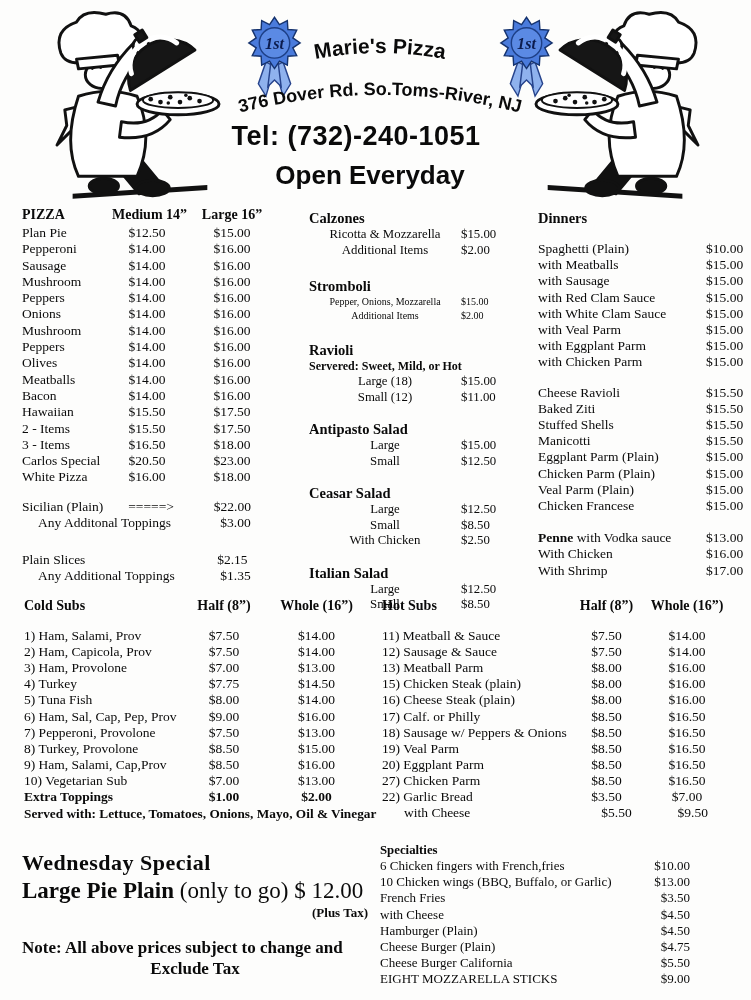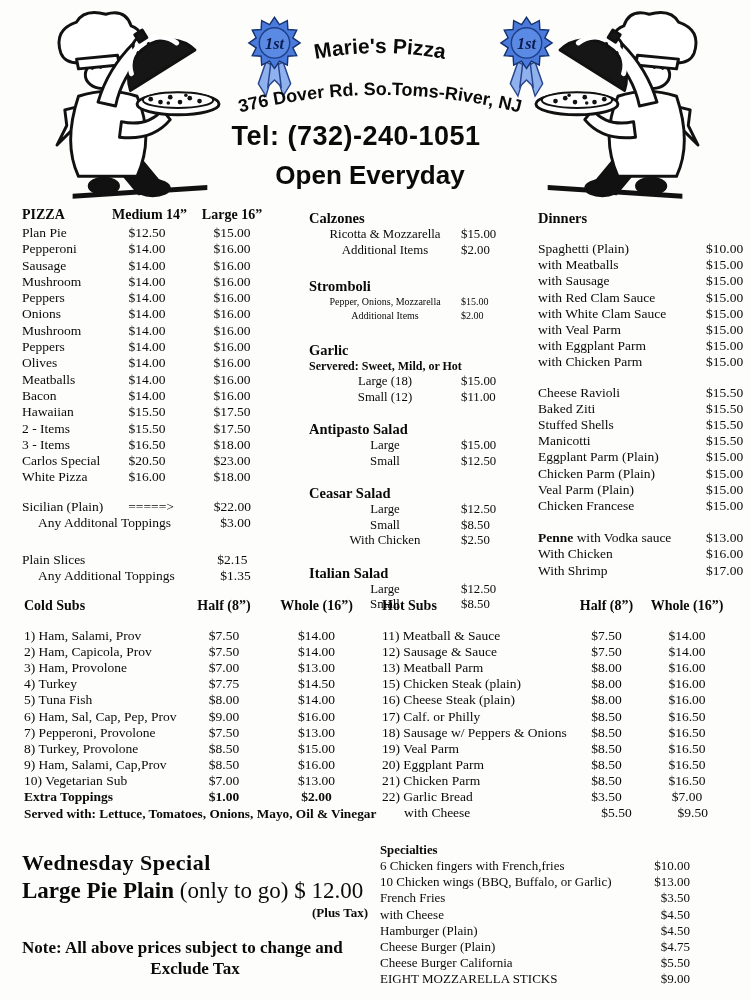--- a/index.html
+++ b/index.html
@@ -316,21 +316,21 @@
             <span class="p">$15.00</span>
           </div>
 
           <div class="mrow sm">
             <span class="n">Additional Items</span>
             <span class="p">$2.00</span>
           </div>
         </div>
     </div>
     <div class="blk">
-      <div class="mtitle">Garlic</div>
+      <div class="mtitle">Ravioli</div>
       <div class="mnote">Servered: Sweet, Mild, or Hot</div>
       <div>
 
           <div class="mrow">
             <span class="n">Large (18)</span>
             <span class="p">$15.00</span>
           </div>
 
           <div class="mrow">
             <span class="n">Small (12)</span>
@@ -629,21 +629,21 @@
           <span class="c-b">$16.50</span>
         </div>
 
         <div class="srow">
           <span class="c-n">20) Eggplant Parm</span>
           <span class="c-a">$8.50</span>
           <span class="c-b">$16.50</span>
         </div>
 
         <div class="srow">
-          <span class="c-n">21) Chicken Parm</span>
+          <span class="c-n">27) Chicken Parm</span>
           <span class="c-a">$8.50</span>
           <span class="c-b">$16.50</span>
         </div>
 
         <div class="srow">
           <span class="c-n">22) Garlic Bread</span>
           <span class="c-a">$3.50</span>
           <span class="c-b">$7.00</span>
         </div>
       </div>

